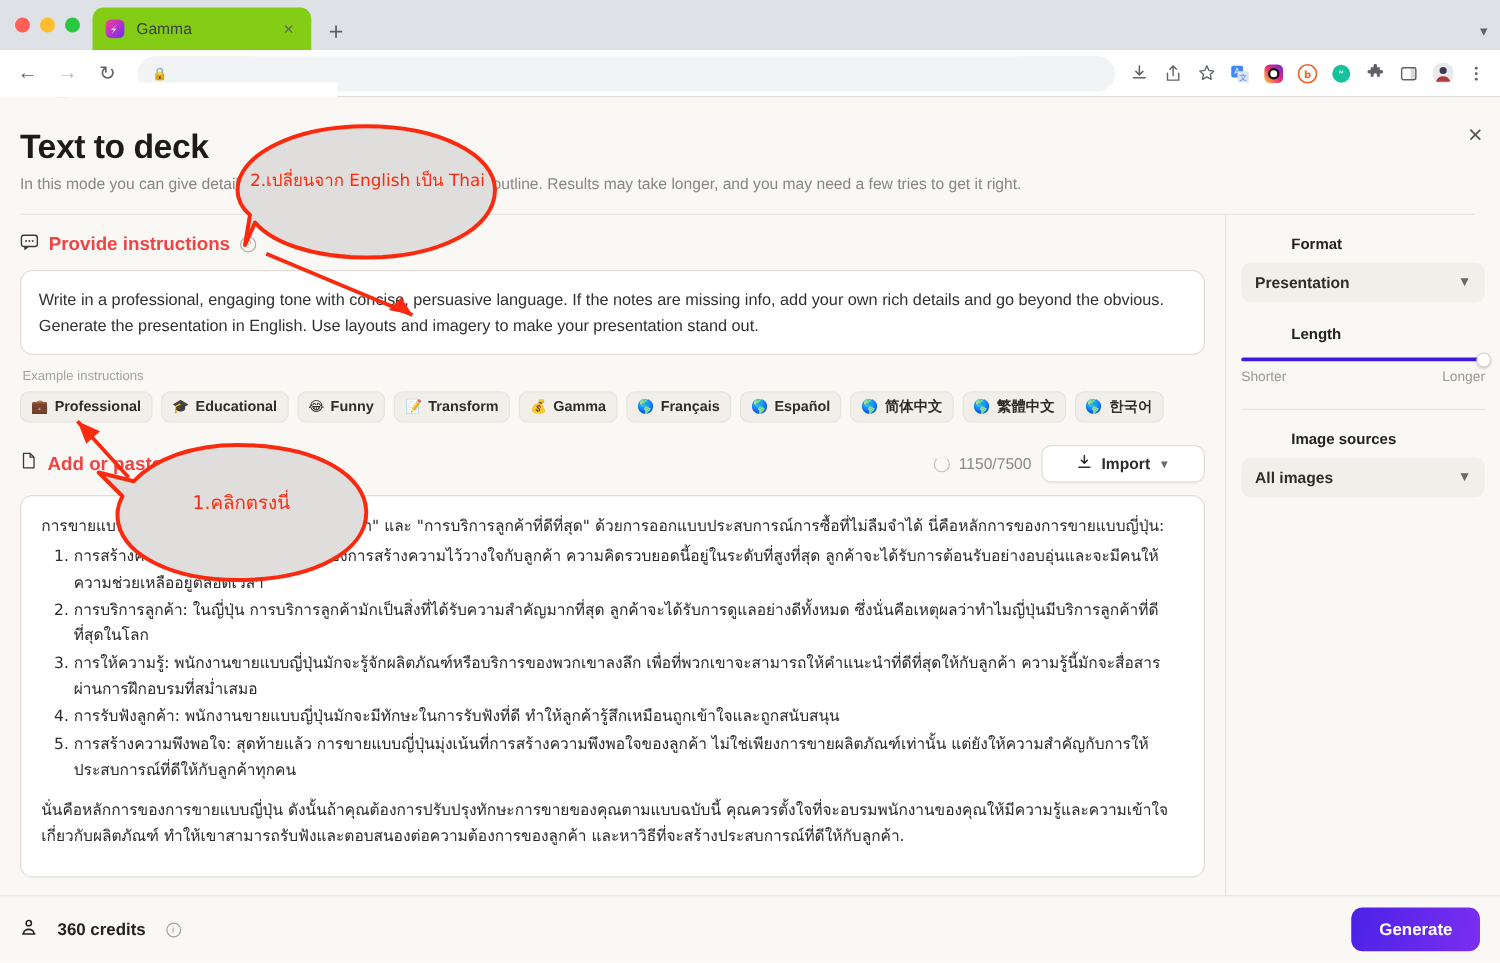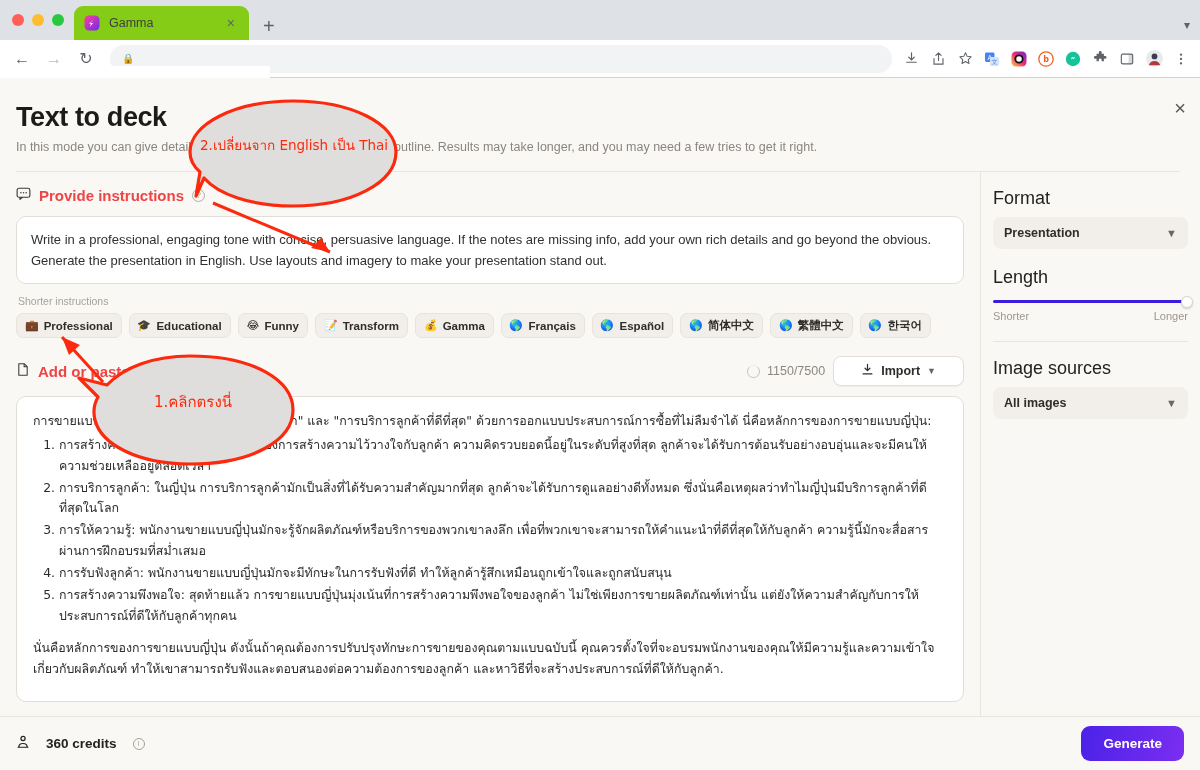--- a/index.html
+++ b/index.html
@@ -106,21 +106,21 @@
     flex:1; min-height:0; border:1px solid #e2ded7; border-radius: 10px; background:#fff;
     padding: 14px 16px 14px 16px; overflow:hidden;
   }
   .th { font-family: "DejaVu Sans", "Liberation Sans", sans-serif; font-size: 12.4px; color:#2d2c2a; line-height: 1.68; }
   .th p { margin-bottom: 3px; }
   .th ol { margin: 2px 0 6px 0; padding-left: 26px; }
   .th ol li { margin-bottom: 1px; }
   .th .tail { margin-top: 12px; }
 
   
-  .f-label { font-size: 18px; font-weight:400; color:#24221f; margin-bottom: 8px; }
+  .f-label { font-size: 12px; font-weight:700; color:#24221f; margin-bottom: 8px; margin-left: 40px; }
   .select {
     height: 32px; background:#f2efea; border-radius: 8px; display:flex; align-items:center;
     padding: 0 11px; font-size: 12.5px; font-weight:700; color:#2f2d2a; margin-bottom: 18px;
   }
   .select .cv { margin-left:auto; color:#6b6762; font-size: 11px; }
   .slider-wrap { margin-bottom: 6px; }
   .track { height:3px; background:#3b1de0; border-radius:2px; position:relative; margin: 12px 0 7px 0; }
   .knob { position:absolute; right:-5px; top:-4.5px; width:12px; height:12px; border-radius:50%;
           background:#fff; border:1px solid #d9d5ce; box-shadow:0 1px 2px rgba(0,0,0,.18); }
   .ends { display:flex; justify-content:space-between; font-size:11px; color:#9c968e; }
@@ -287,21 +287,21 @@
                 <circle cx="8" cy="7.2" r=".8" fill="#3b3936"></circle>
                 <circle cx="10.8" cy="7.2" r=".8" fill="#3b3936"></circle>
               </svg>
           </span>
           <span class="sec-title">Provide instructions</span>
           <span class="help-ico">?</span>
         </div>
 
         <div class="instr-box">Write in a professional, engaging tone with concise, persuasive language. If the notes are missing info, add your own rich details and go beyond the obvious. Generate the presentation in English. Use layouts and imagery to make your presentation stand out.</div>
 
-        <div class="ex-label">Shorter instructions</div>
+        <div class="ex-label">Example instructions</div>
         <div class="chips">
           <div class="chip">
             <span class="emo">💼</span>
             <span>Professional</span>
           </div>
           <div class="chip">
             <span class="emo">🎓</span>
             <span>Educational</span>
           </div>
           <div class="chip">

